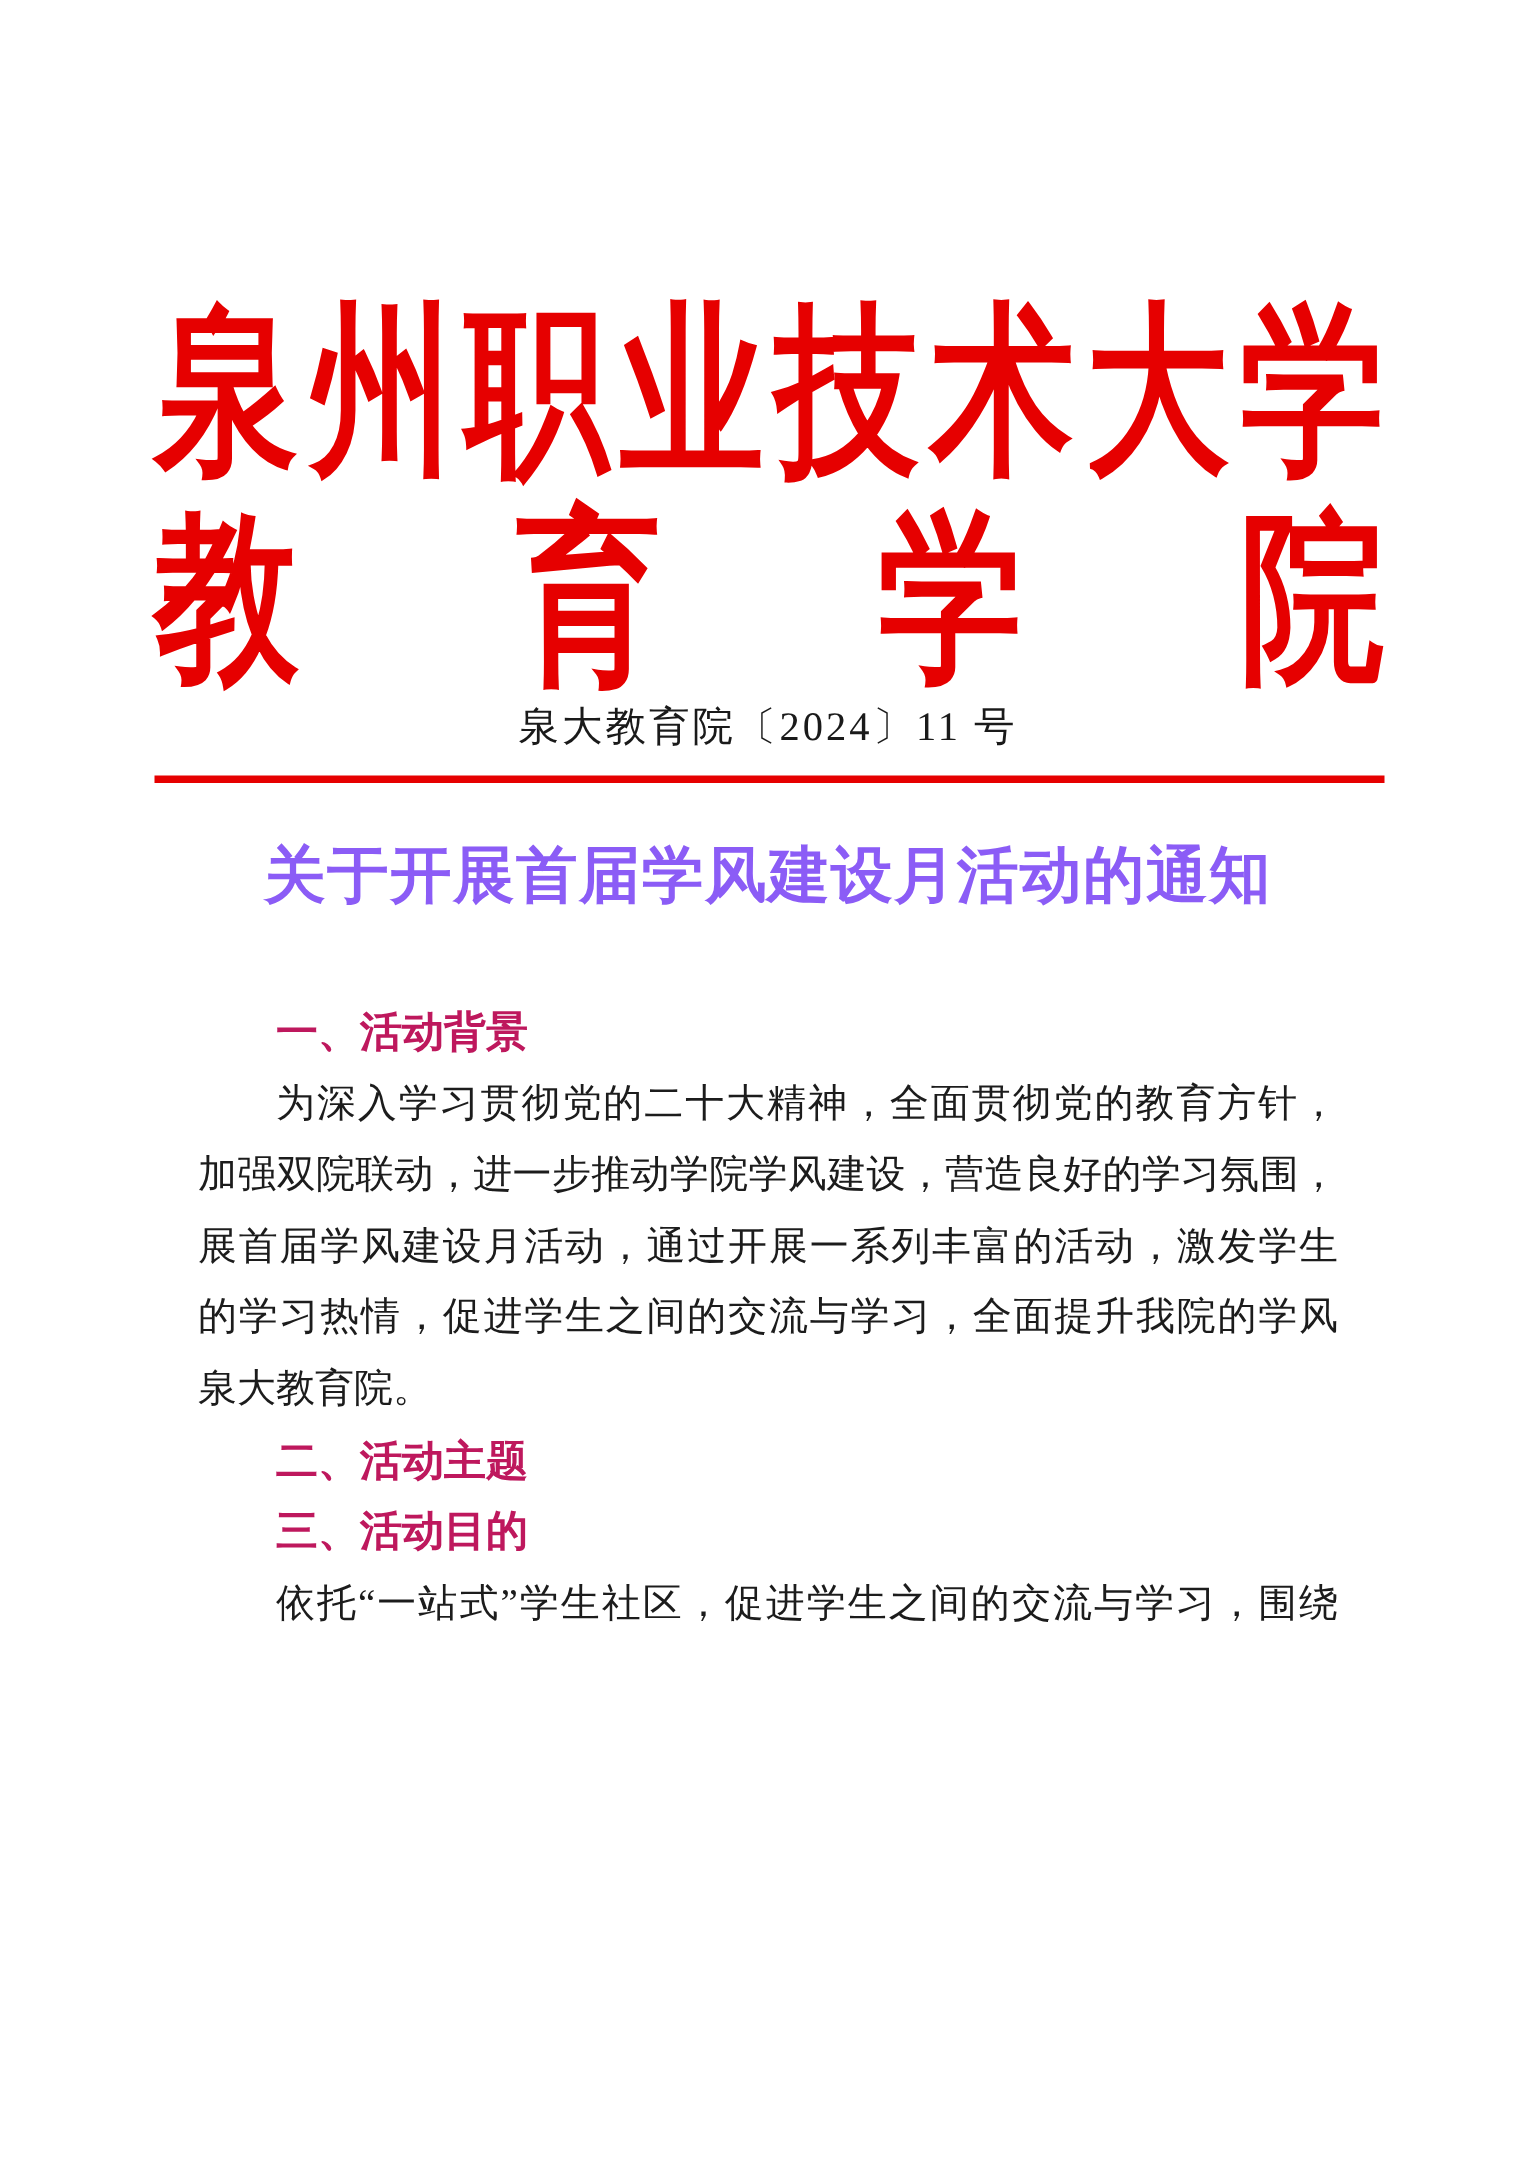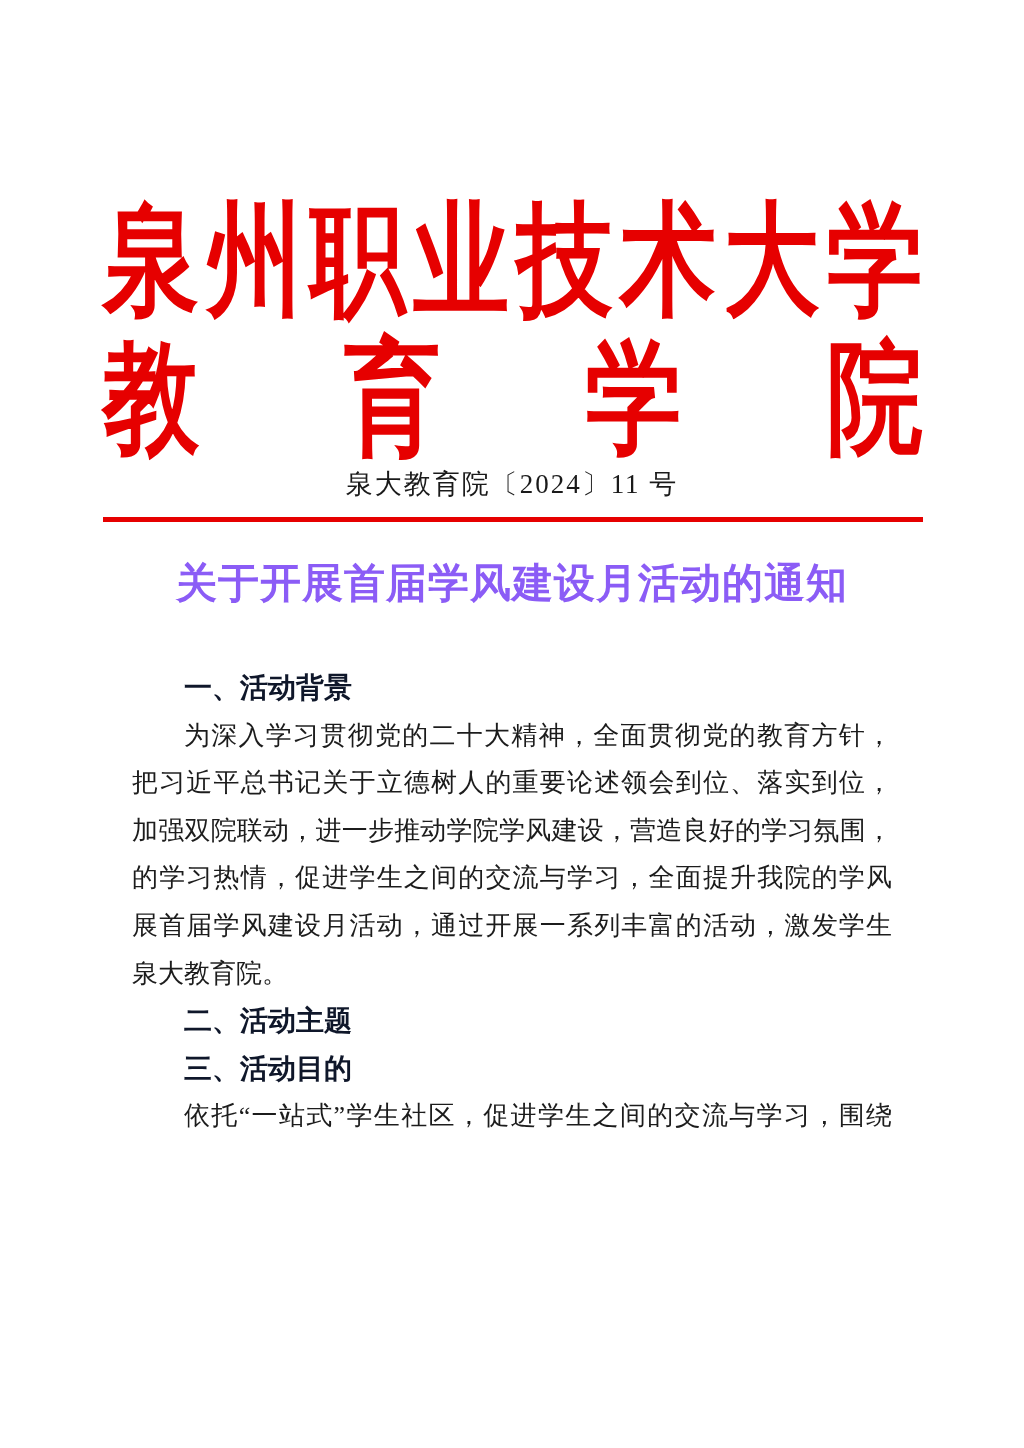--- a/index.html
+++ b/index.html
@@ -73,21 +73,21 @@
     width: 760px;
     font-size: 26px;
     line-height: 47.6px;
     color: #1c1c1c;
   }
   .body-text .heading {
     font-family: "Liberation Sans", "DejaVu Sans", sans-serif;
     font-weight: bold;
     font-size: 28px;
     text-indent: 52px;
-    color: #0f172a;
+    color: #be185d;
   }
   .body-text .line { text-align: left; }
   .body-text .line.indent { text-indent: 52px; }
   .body-text .line.justify {
     text-align: justify;
     text-align-last: justify;
   }
 </style>
 </head>
 <body>
@@ -115,23 +115,22 @@
 
   <div class="doc-number">泉大教育院〔2024〕11 号</div>
 
   <div class="red-rule"></div>
 
   <div class="doc-title">关于开展首届学风建设月活动的通知</div>
 
   <div class="body-text">
       <div class="heading">一、活动背景</div>
       <div class="line indent justify">为深入学习贯彻党的二十大精神，全面贯彻党的教育方针，</div>
-      <div class="line justify">把习近平总书记关于立德树人的重要论述领会到位、落实到位，</div>
       <div class="line justify">加强双院联动，进一步推动学院学风建设，营造良好的学习氛围，</div>
+      <div class="line justify">展首届学风建设月活动，通过开展一系列丰富的活动，激发学生</div>
       <div class="line justify">的学习热情，促进学生之间的交流与学习，全面提升我院的学风</div>
-      <div class="line justify">展首届学风建设月活动，通过开展一系列丰富的活动，激发学生</div>
       <div class="line">泉大教育院。</div>
       <div class="heading">二、活动主题</div>
       <div class="heading">三、活动目的</div>
       <div class="line indent justify">依托“一站式”学生社区，促进学生之间的交流与学习，围绕</div>
     </div>
 
 </div>
 
 </body></html>

